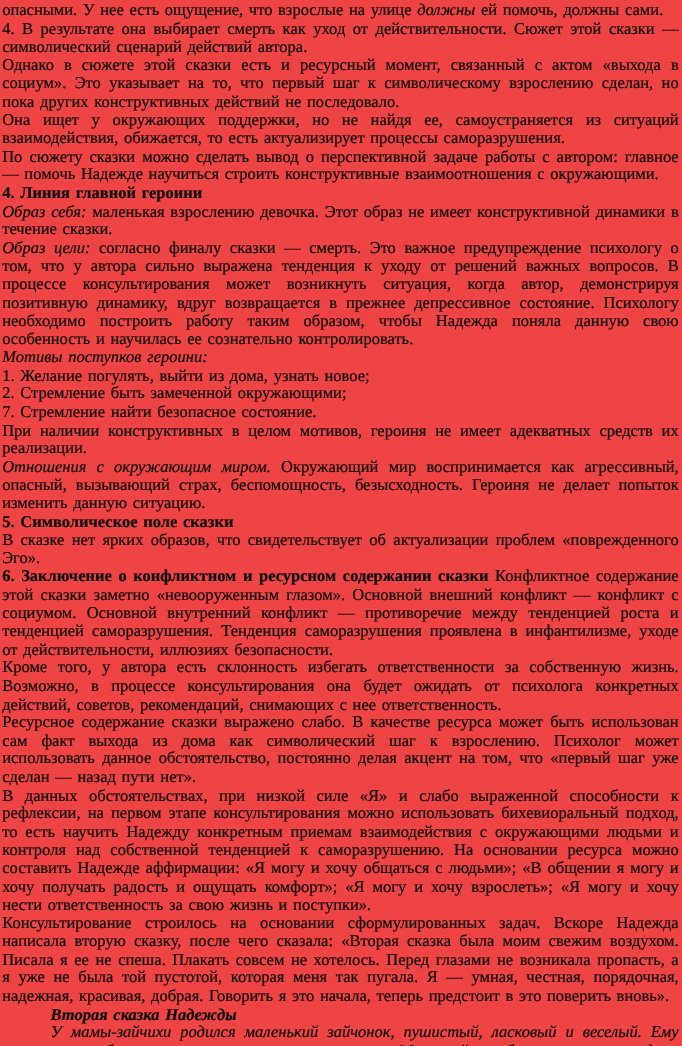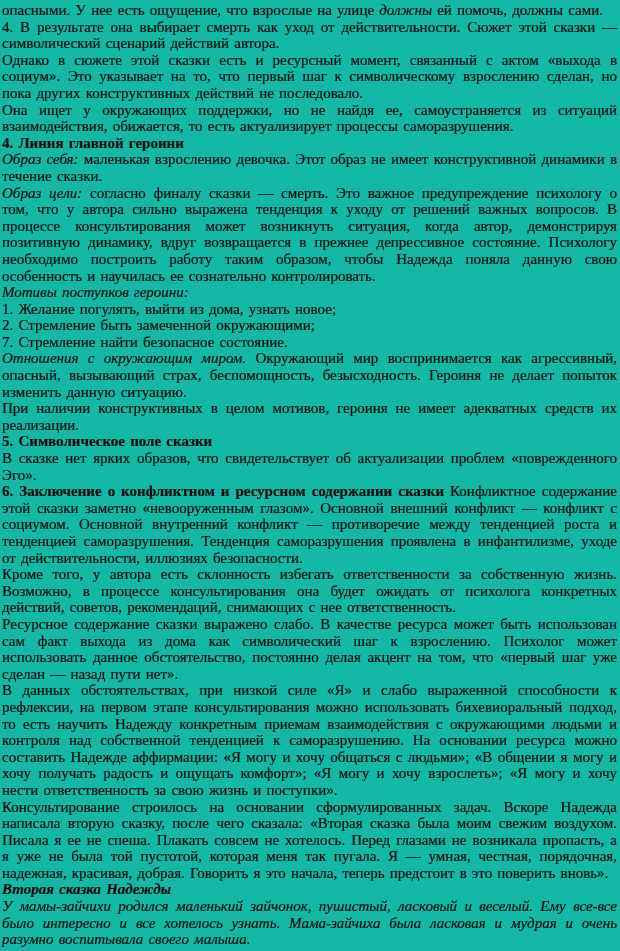--- a/index.html
+++ b/index.html
@@ -8,60 +8,62 @@
     width: 620px;
     height: 951px;
     background: #ffffff;
     overflow: hidden;
   }
   .page {
     box-sizing: border-box;
     width: 620px;
     height: 951px;
     padding: 2px 3px 0 2px;
-    background: #14b8a6;
+    background: #ef4444;
     overflow: hidden;
   }
   .doc-body {
     font-family: "Liberation Serif", "DejaVu Serif", serif;
     font-size: 15px;
     line-height: 16.6px;
     color: #0c0c0c;
     word-spacing: 1.4px;
     -webkit-text-stroke: 0.2px currentColor;
   }
   p.para {
     margin: 0;
     padding: 0;
     text-align: justify;
   }
   p.indent {
+    margin-left: 44px;
   }
   .i  { font-style: italic; }
   .b  { font-weight: bold; }
   .bi { font-weight: bold; font-style: italic; }
 </style>
 </head>
 <body>
 
 <div class="page">
   <div class="doc-body">
       <p class="para"><span>опасными. У нее есть ощущение, что взрослые на улице </span><span class="i">должны</span><span> ей помочь, должны сами.</span></p>
       <p class="para"><span>4. В результате она выбирает смерть как уход от действительности. Сюжет этой сказки — символический сценарий действий автора.</span></p>
       <p class="para"><span>Однако в сюжете этой сказки есть и ресурсный момент, связанный с актом «выхода в социум». Это указывает на то, что первый шаг к символическому взрослению сделан, но пока других конструктивных действий не последовало.</span></p>
       <p class="para"><span>Она ищет у окружающих поддержки, но не найдя ее, самоустраняется из ситуаций взаимодействия, обижается, то есть актуализирует процессы саморазрушения.</span></p>
+      <p class="para"><span>По сюжету сказки можно сделать вывод о перспективной задаче работы с автором: главное — помочь Надежде научиться строить конструктивные взаимоотношения с окружающими.</span></p>
       <p class="para"><span class="b">4. Линия главной героини</span></p>
       <p class="para"><span class="i">Образ себя:</span><span> маленькая взрослению девочка. Этот образ не имеет конструктивной динамики в течение сказки.</span></p>
       <p class="para"><span class="i">Образ цели:</span><span> согласно финалу сказки — смерть. Это важное предупреждение психологу о том, что у автора сильно выражена тенденция к уходу от решений важных вопросов. В процессе консультирования может возникнуть ситуация, когда автор, демонстрируя позитивную динамику, вдруг возвращается в прежнее депрессивное состояние. Психологу необходимо построить работу таким образом, чтобы Надежда поняла данную свою особенность и научилась ее сознательно контролировать.</span></p>
       <p class="para"><span class="i">Мотивы поступков героини:</span></p>
       <p class="para"><span>1. Желание погулять, выйти из дома, узнать новое;</span></p>
       <p class="para"><span>2. Стремление быть замеченной окружающими;</span></p>
       <p class="para"><span>7. Стремление найти безопасное состояние.</span></p>
+      <p class="para"><span>При наличии конструктивных в целом мотивов, героиня не имеет адекватных средств их реализации.</span></p>
       <p class="para"><span class="i">Отношения с окружающим миром.</span><span> Окружающий мир воспринимается как агрессивный, опасный, вызывающий страх, беспомощность, безысходность. Героиня не делает попыток изменить данную ситуацию.</span></p>
-      <p class="para"><span>При наличии конструктивных в целом мотивов, героиня не имеет адекватных средств их реализации.</span></p>
       <p class="para"><span class="b">5. Символическое поле сказки</span></p>
       <p class="para"><span>В сказке нет ярких образов, что свидетельствует об актуализации проблем «поврежденного Эго».</span></p>
       <p class="para"><span class="b">6. Заключение о конфликтном и ресурсном содержании сказки</span><span> Конфликтное содержание этой сказки заметно «невооруженным глазом». Основной внешний конфликт — конфликт с социумом. Основной внутренний конфликт — противоречие между тенденцией роста и тенденцией саморазрушения. Тенденция саморазрушения проявлена в инфантилизме, уходе от действительности, иллюзиях безопасности.</span></p>
       <p class="para"><span>Кроме того, у автора есть склонность избегать ответственности за собственную жизнь. Возможно, в процессе консультирования она будет ожидать от психолога конкретных действий, советов, рекомендаций, снимающих с нее ответственность.</span></p>
       <p class="para"><span>Ресурсное содержание сказки выражено слабо. В качестве ресурса может быть использован сам факт выхода из дома как символический шаг к взрослению. Психолог может использовать данное обстоятельство, постоянно делая акцент на том, что «первый шаг уже сделан — назад пути нет».</span></p>
       <p class="para"><span>В данных обстоятельствах, при низкой силе «Я» и слабо выраженной способности к рефлексии, на первом этапе консультирования можно использовать бихевиоральный подход, то есть научить Надежду конкретным приемам взаимодействия с окружающими людьми и контроля над собственной тенденцией к саморазрушению. На основании ресурса можно составить Надежде аффирмации: «Я могу и хочу общаться с людьми»; «В общении я могу и хочу получать радость и ощущать комфорт»; «Я могу и хочу взрослеть»; «Я могу и хочу нести ответственность за свою жизнь и поступки».</span></p>
       <p class="para"><span>Консультирование строилось на основании сформулированных задач. Вскоре Надежда написала вторую сказку, после чего сказала: «Вторая сказка была моим свежим воздухом. Писала я ее не спеша. Плакать совсем не хотелось. Перед глазами не возникала пропасть, а я уже не была той пустотой, которая меня так пугала. Я — умная, честная, порядочная, надежная, красивая, добрая. Говорить я это начала, теперь предстоит в это поверить вновь».</span></p>
       <p class="para indent"><span class="bi">Вторая сказка Надежды</span></p>
       <p class="para indent"><span class="i">У мамы-зайчихи родился маленький зайчонок, пушистый, ласковый и веселый. Ему все-все было интересно и все хотелось узнать. Мама-зайчиха была ласковая и мудрая и очень разумно воспитывала своего малыша.</span></p>
     </div>

